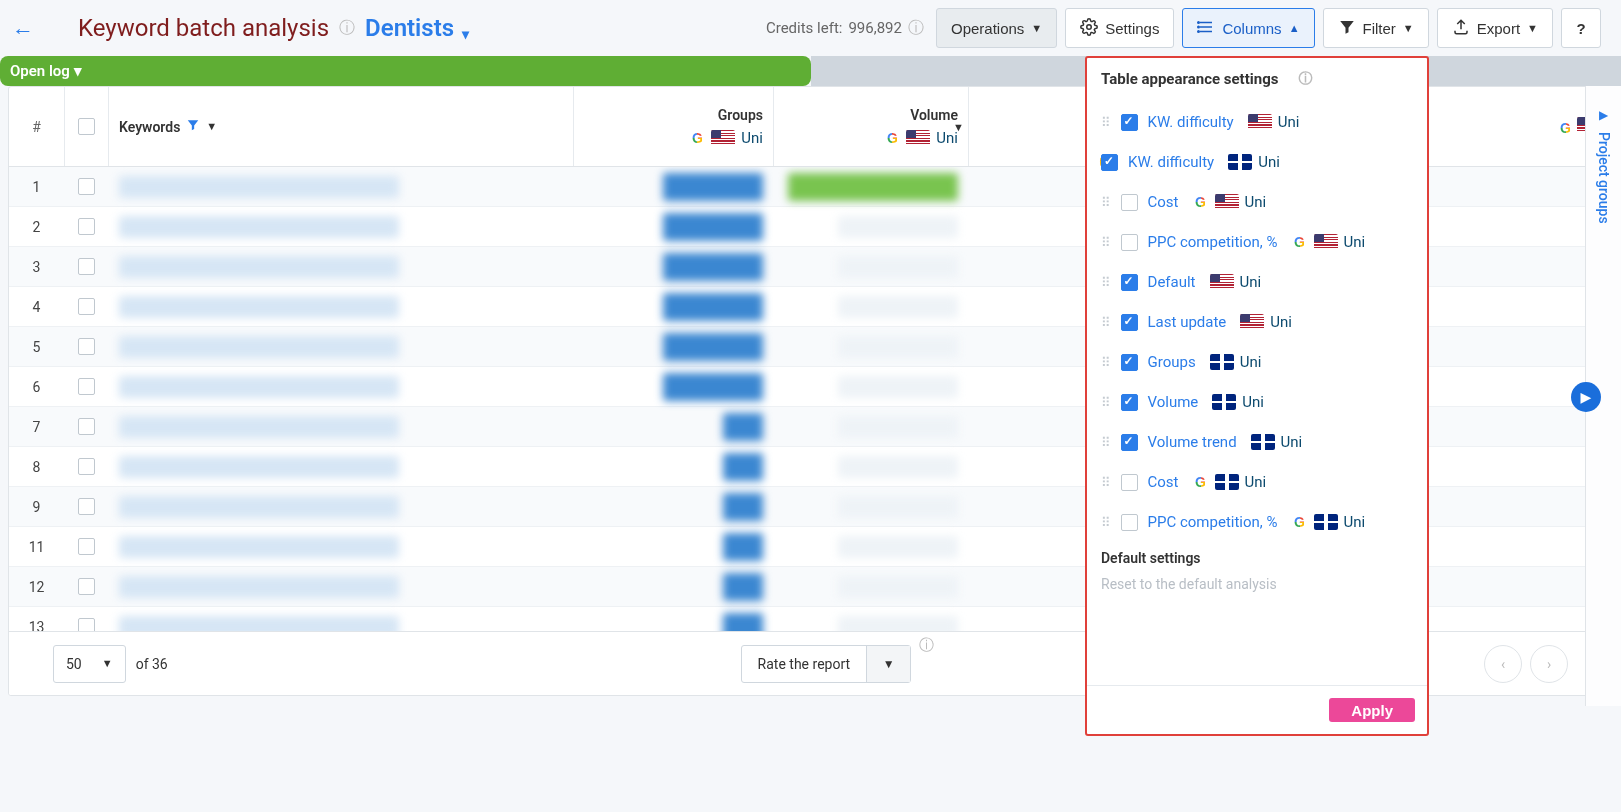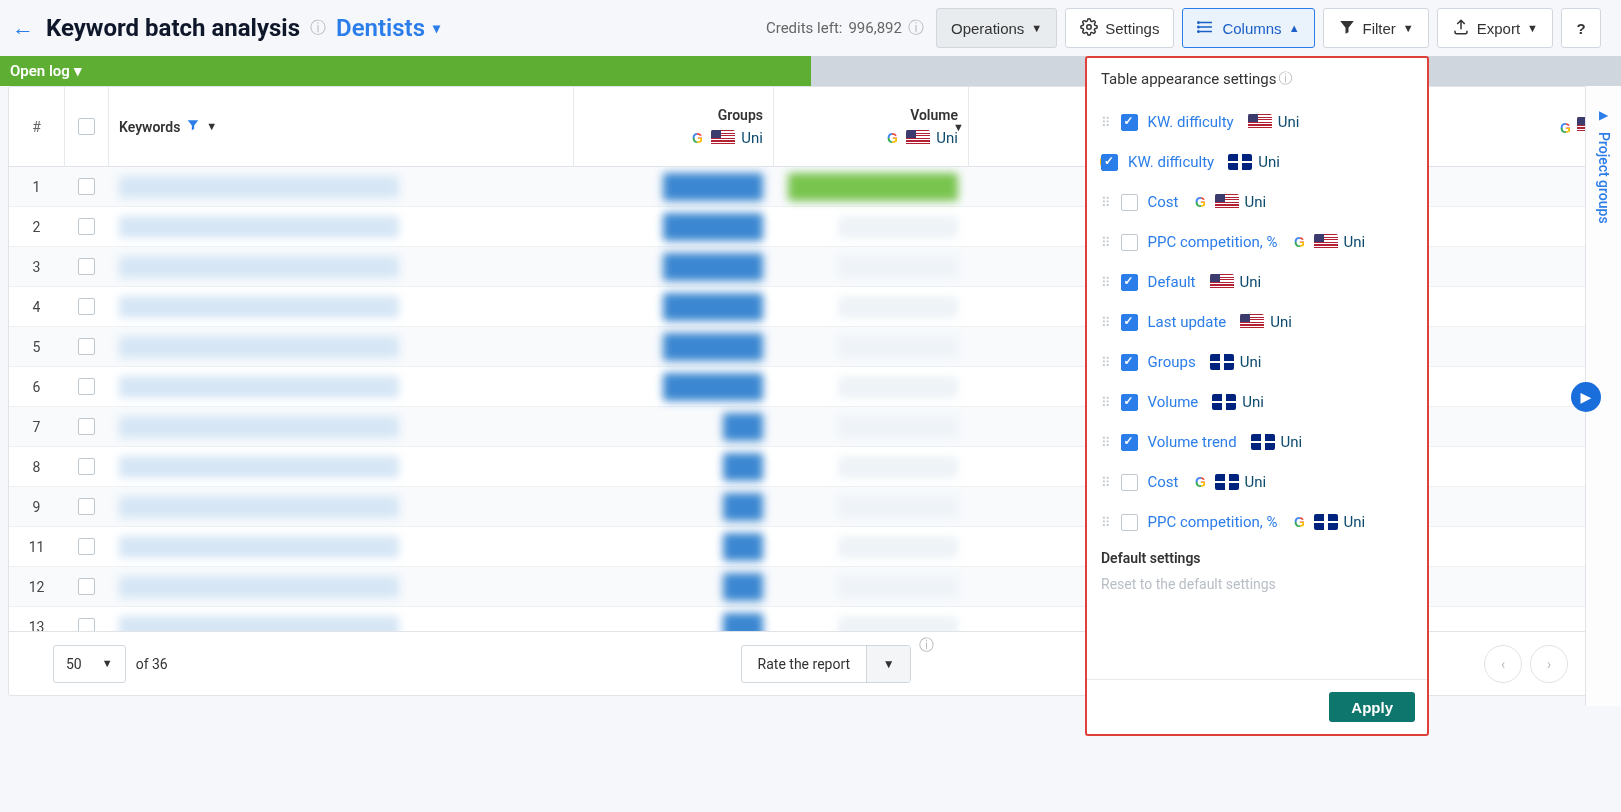--- a/index.html
+++ b/index.html
@@ -1,36 +1,36 @@
 <!DOCTYPE html>
 <html><head>
 <meta charset="utf-8">
 <style>
   * { box-sizing: border-box; margin: 0; padding: 0; }
   body { font-family: -apple-system, "Segoe UI", Roboto, Arial, sans-serif; font-size: 14px; color: #333; background: #f5f7fa; overflow: hidden; }
 
   
   .header { display: flex; align-items: center; padding: 8px 12px; background: #f5f7fa; height: 56px; }
   .back-arrow { color: #2b7de9; font-size: 22px; margin-right: 12px; cursor: pointer; }
-  .page-title { font-size: 24px; font-weight: 700; color: #0f172a; }
+  .page-title { font-size: 24px; font-weight: 400; color: #7f1d1d; margin-left: 32px; }
   .info-icon { color: #bbb; font-size: 16px; margin: 0 10px; }
-  .project-name { font-size: 24px; font-weight: 600; color: #2b7de9; display: inline-flex; align-items: center; }
+  .project-name { font-size: 24px; font-weight: 600; color: #2b7de9; display: inline-flex; align-items: flex-end; }
   .project-name .caret { font-size: 14px; margin-left: 8px; }
   .header-spacer { flex: 1; }
   .credits { color: #666; font-size: 15px; margin-right: 12px; display: inline-flex; align-items: center; gap: 6px; }
   .btn { display: inline-flex; align-items: center; gap: 7px; height: 40px; padding: 0 14px; border: 1px solid #d0d7de; background: #fff; border-radius: 3px; font-size: 15px; color: #333; cursor: pointer; margin-right: 8px; }
   .btn.grey { background: #e8ecef; }
   .btn.active { background: #eaf2fc; border-color: #2b7de9; color: #1a5fc7; }
   .btn.square { width: 40px; justify-content: center; padding: 0; font-weight: bold; }
   .btn .caret { font-size: 11px; }
   .btn svg, .btn .ico { width: 18px; height: 18px; }
 
   
   .status-bar { height: 30px; display: flex; }
-  .status-green { background: #5fae34; color: #fff; display: flex; align-items: center; padding: 0 10px; width: 50%; font-size: 15px; }
+  .status-green { background: #5fae34; color: #fff; display: flex; align-items: center; padding: 0 10px; width: 50%; font-size: 15px; border-radius: 8px; }
   .status-green .open-log { font-weight: 600; margin-right: 10px; display: inline-flex; align-items: center; gap: 4px; }
   .status-grey { background: #cfd6dd; flex: 1; }
 
   
   .table-wrap { background: #fff; margin: 0 8px; border: 1px solid #e0e4e8; border-radius: 3px; position: relative; height: 610px; overflow: hidden; }
   .thead { display: flex; border-bottom: 1px solid #e0e4e8; height: 80px; }
   .th { border-right: 1px solid #e6eaee; display: flex; align-items: center; padding: 0 10px; position: relative; }
   .th-num { width: 56px; justify-content: center; color: #666; }
   .th-cb { width: 44px; justify-content: center; }
   .th-kw { width: 465px; font-weight: 600; color: #333; }
@@ -73,31 +73,31 @@
   .info-small { color: #bbb; font-size: 15px; position: absolute; right: -24px; top: -10px; }
   .pager { display: flex; gap: 8px; }
   .pager-btn { width: 38px; height: 38px; border: 1px solid #e0e4e8; border-radius: 50%; display: flex; align-items: center; justify-content: center; color: #bbb; cursor: pointer; }
 
   
   .columns-panel { position: absolute; top: 56px; left: 1085px; width: 344px; height: 680px; background: #fff; border: 2px solid #e0403a; border-radius: 3px; z-index: 50; display: flex; flex-direction: column; }
   .panel-search { display: flex; align-items: center; padding: 10px 14px; border-bottom: 1px solid #e6eaee; gap: 10px; }
   .panel-search input { border: none; outline: none; font-size: 15px; flex: 1; color: #333; }
   .panel-search .search-ico { color: #aaa; }
   .panel-body { padding: 12px 14px; flex: 1; overflow-y: auto; }
-  .panel-title { font-weight: 400; font-size: 15px; margin-bottom: 14px; display: flex; align-items: center; gap: 2px; }
+  .panel-title { font-weight: 700; font-size: 15px; margin-bottom: 14px; display: flex; align-items: center; gap: 20px; }
   .param-row { display: flex; align-items: center; gap: 10px; height: 40px; position: relative; }
   .drag-handle { color: #c5cbd1; font-size: 13px; cursor: grab; }
   .hand-cursor { position: absolute; left: -3px; top: 50%; transform: translateY(-50%); font-size: 14px; color: #333; }
   .param-name { color: #2b7de9; font-size: 15px; }
   .param-extras { display: flex; align-items: center; gap: 6px; margin-left: 4px; }
   .uni-badge { color: #0c4a6e; font-size: 15px; }
   .panel-default-title { font-weight: 600; margin-top: 8px; margin-bottom: 10px; }
   .panel-reset { color: #b8bec5; margin-bottom: 10px; }
   .panel-footer { padding: 12px; border-top: 1px solid #e6eaee; display: flex; justify-content: flex-end; }
-  .apply-btn { background: #0f766e; color: #fff; border: none; border-radius: 3px; height: 30px; padding: 0 22px; font-size: 15px; font-weight: 600; cursor: pointer; }
+  .apply-btn { background: #ec4899; color: #fff; border: none; border-radius: 3px; height: 24px; padding: 0 22px; font-size: 15px; font-weight: 600; cursor: pointer; }
 
   
   .right-rail { position: absolute; right: 0; top: 86px; width: 36px; height: 620px; background: #fdfdfe; border-left: 1px solid #e0e4e8; display: flex; flex-direction: column; align-items: center; padding-top: 22px; }
   .right-rail .tri { color: #2b7de9; font-size: 12px; margin-bottom: 10px; }
   .right-rail .vert-text { writing-mode: vertical-rl; color: #2b7de9; font-size: 14px; font-weight: 500; }
   .side-expand { position: absolute; right: 20px; top: 382px; width: 30px; height: 30px; border-radius: 50%; background: #1a6edb; color: #fff; display: flex; align-items: center; justify-content: center; cursor: pointer; z-index: 60; }
 
   
   .flag { width: 24px; height: 16px; display: inline-block; border-radius: 2px; position: relative; overflow: hidden; }
   .flag-us { background: linear-gradient(to bottom, #b22234 0 8%, #fff 8% 16%, #b22234 16% 24%, #fff 24% 32%, #b22234 32% 40%, #fff 40% 48%, #b22234 48% 56%, #fff 56% 64%, #b22234 64% 72%, #fff 72% 80%, #b22234 80% 88%, #fff 88% 100%); }
@@ -547,21 +547,21 @@
           <input type="checkbox" class="cb" style="">
           <span class="param-name">PPC competition, %</span>
           <span class="param-extras">
             <span class="g-icon"></span>
             <span class="flag flag-uk"></span>
             <span class="uni-badge">Uni</span>
           </span>
         </div>
       </div>
     <div class="panel-default-title">Default settings</div>
-    <div class="panel-reset">Reset to the default settings</div>
+    <div class="panel-reset">Reset to the default analysis</div>
   </div>
   <div class="panel-footer">
     <button class="apply-btn">Apply</button>
   </div>
 </div>
 
 <div class="right-rail">
   <span class="tri">▶</span>
   <span class="vert-text">Project groups</span>
 </div>

